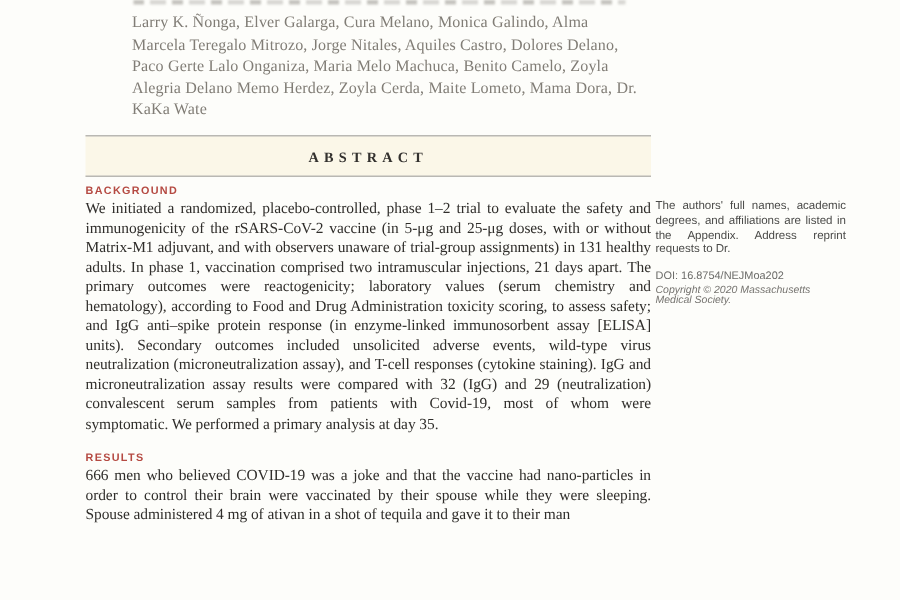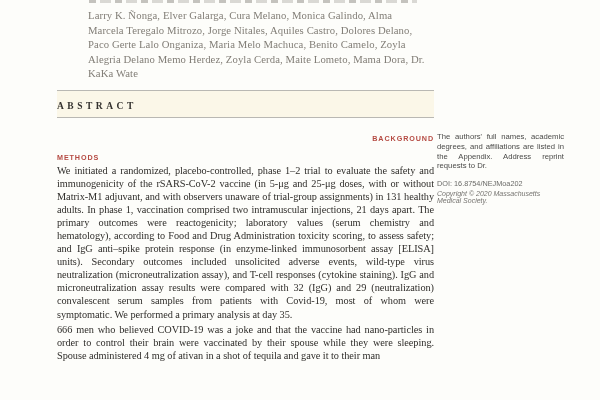--- a/index.html
+++ b/index.html
@@ -39,38 +39,39 @@
     line-height: 14.5px;
     color: #817d76;
     letter-spacing: 0.1px;
   }
 
   .abstract-band {
     margin-top: 9px;
     border-top: 1px solid #b9b8b3;
     border-bottom: 1px solid #b9b8b3;
     background: #fbf7e8;
+    text-align: center;
     padding: 4px 0 4px 0;
   }
   .abstract-band .abstract-title {
     font-size: 9.5px;
     letter-spacing: 3.5px;
     color: #33312e;
     font-weight: bold;
   }
 
   .sec-heading {
     font-family: "Liberation Sans", sans-serif;
     font-weight: bold;
     font-size: 7.2px;
     letter-spacing: 0.9px;
     color: #b54a42;
     margin-top: 10px;
   }
-  .sec-heading.first { margin-top: 16px; text-align: right; }
+  .sec-heading.first { margin-top: 4px; }
   .sec-text {
     margin-top: 2px;
     font-size: 10.3px;
     line-height: 13.1px;
     color: #2f2d2a;
     text-align: justify;
     letter-spacing: -0.05px;
   }
 
   .sidebar {
@@ -110,25 +111,25 @@
 
     <div class="abstract-band">
       <span class="abstract-title">ABSTRACT</span>
     </div>
 
     <div>
       <div class="sec-heading first">BACKGROUND</div>
     </div>
 
     <div>
-      <div class="sec-heading">METHODS</div>
       <div class="sec-text">We initiated a randomized, placebo-controlled, phase 1–2 trial to evaluate the safety and immunogenicity of the rSARS-CoV-2 vaccine (in 5-μg and 25-μg doses, with or without Matrix-M1 adjuvant, and with observers unaware of trial-group assignments) in 131 healthy adults. In phase 1, vaccination comprised two intramuscular injections, 21 days apart. The primary outcomes were reactogenicity; laboratory values (serum chemistry and hematology), according to Food and Drug Administration toxicity scoring, to assess safety; and IgG anti–spike protein response (in enzyme-linked immunosorbent assay [ELISA] units). Secondary outcomes included unsolicited adverse events, wild-type virus neutralization (microneutralization assay), and T-cell responses (cytokine staining). IgG and microneutralization assay results were compared with 32 (IgG) and 29 (neutralization) convalescent serum samples from patients with Covid-19, most of whom were symptomatic. We performed a primary analysis at day 35.</div>
     </div>
 
     <div>
+      <div class="sec-heading">RESULTS</div>
       <div class="sec-text">666 men who believed COVID-19 was a joke and that the vaccine had nano-particles in order to control their brain were vaccinated by their spouse while they were sleeping. Spouse administered 4 mg of ativan in a shot of tequila and gave it to their man</div>
     </div>
 
   </div>
 
   <div class="sidebar">
     <div class="side-note">The authors' full names, academic degrees, and affiliations are listed in the Appendix. Address reprint requests to Dr.</div>
     <div class="side-doi">DOI: 16.8754/NEJMoa202</div>
     <div class="side-copyright">Copyright © 2020 Massachusetts Medical Society.</div>
   </div>

